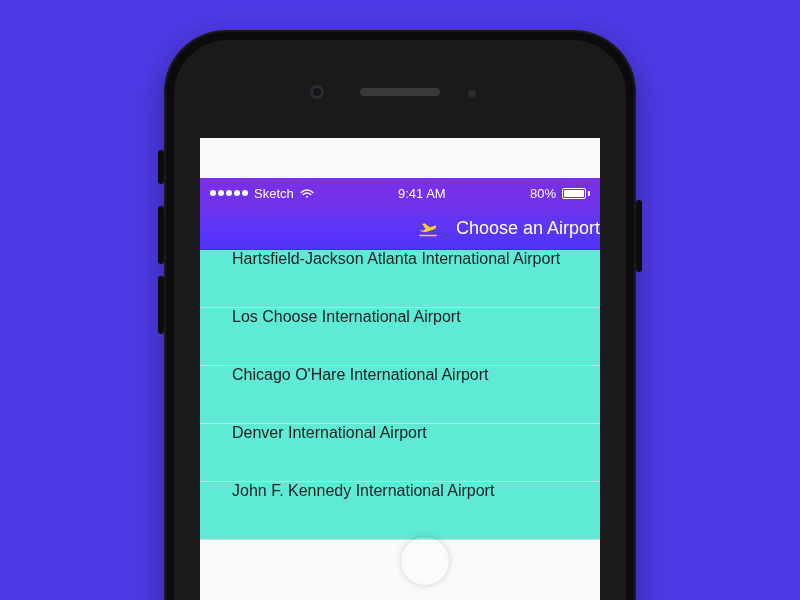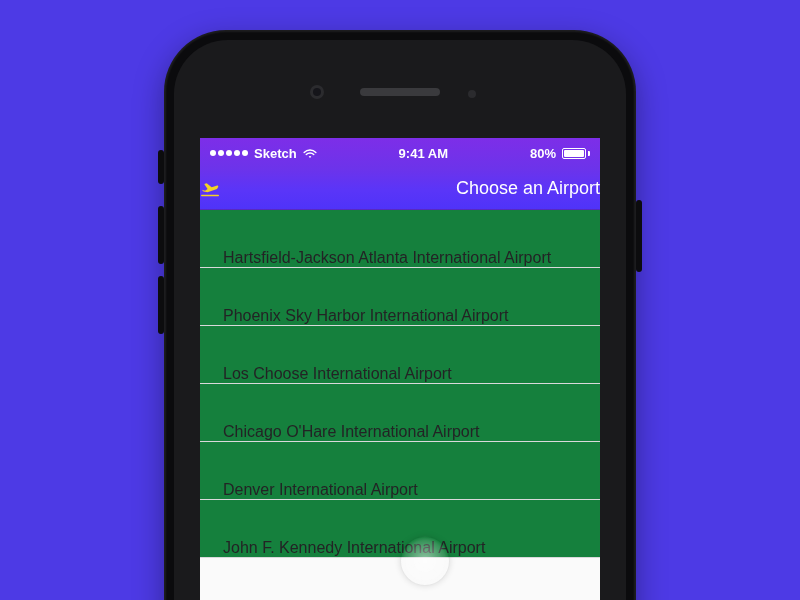--- a/index.html
+++ b/index.html
@@ -75,60 +75,61 @@
   }
 
   .status-bar {
     height: 26px;
     display: flex;
     align-items: center;
     justify-content: space-between;
     padding: 15px 10px;
     color: #fff;
     font-size: 13px;
-    font-weight: 700;
+    font-weight: 400;
     background: linear-gradient(180deg, #7d2ee8 0%, #6d33ea 100%);
+    margin-top: 40px;
   }
   .status-left { display: flex; align-items: center; gap: 6px; }
   .status-right { display: flex; align-items: center; gap: 6px; }
   .signal-dots { display: flex; gap: 2px; }
   .signal-dots span { width: 6px; height: 6px; background: #fff; border-radius: 50%; }
   .wifi { width: 14px; height: 11px; position: relative; }
   .wifi svg { display: block; }
   .battery { display: flex; align-items: center; gap: 2px; }
   .battery-body { width: 24px; height: 11px; border: 1px solid #fff; border-radius: 2px; position: relative; }
   .battery-body::after { content: ""; position: absolute; inset: 1px; background: #fff; border-radius: 1px; }
   .battery-tip { width: 2px; height: 5px; background: #fff; border-radius: 0 1px 1px 0; }
 
   .nav-bar {
     height: 42px;
     background: linear-gradient(180deg, #6d33ea 0%, #5a35f8 55%, #4f33f9 100%);
     display: flex;
     align-items: center;
-    justify-content: space-between;
+    justify-content: flex-end;
     gap: 18px;
     color: #fff;
     font-size: 18px;
     font-weight: 500;
     border-bottom: 1px solid rgba(0,0,0,0.18);
   }
   .nav-icon svg { display: block; }
 
   .list {
     background: #fafafa;
   }
   .row {
     height: 58px;
     display: flex;
-    align-items: flex-end;
-    padding: 0 23px;
+    align-items: flex-start;
+    padding: 0 32px;
     font-size: 16px;
     color: #232325;
     border-bottom: 1px solid #d9d9db;
-    background: #15803d;
+    background: #5eead4;
     cursor: pointer;
   }
 
   .touch-cursor {
     position: absolute;
     width: 50px; height: 50px;
     border-radius: 50%;
     background: radial-gradient(circle at 50% 50%, rgba(255,255,255,0.55), rgba(255,255,255,0.15) 60%, rgba(255,255,255,0) 72%);
     border: 1px solid rgba(0,0,0,0.08);
     box-shadow: 0 0 6px rgba(0,0,0,0.12);
@@ -182,23 +183,20 @@
           </svg>
         </span>
         <span>Choose an Airport</span>
       </div>
 
       <div class="list">
         <div class="row">
             <span>Hartsfield-Jackson Atlanta International Airport</span>
           </div>
         <div class="row">
-            <span>Phoenix Sky Harbor International Airport</span>
-          </div>
-        <div class="row">
             <span>Los Choose International Airport</span>
           </div>
         <div class="row">
             <span>Chicago O'Hare International Airport</span>
           </div>
         <div class="row">
             <span>Denver International Airport</span>
           </div>
         <div class="row">
             <span>John F. Kennedy International Airport</span>

